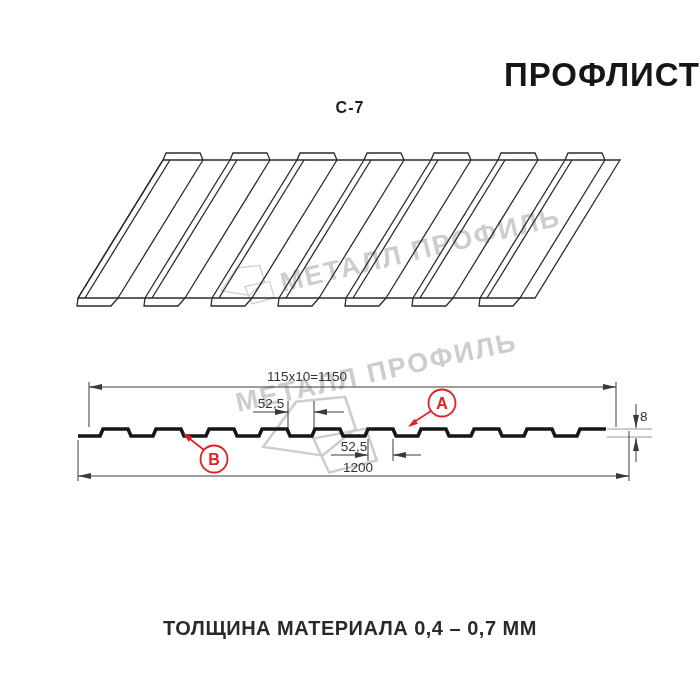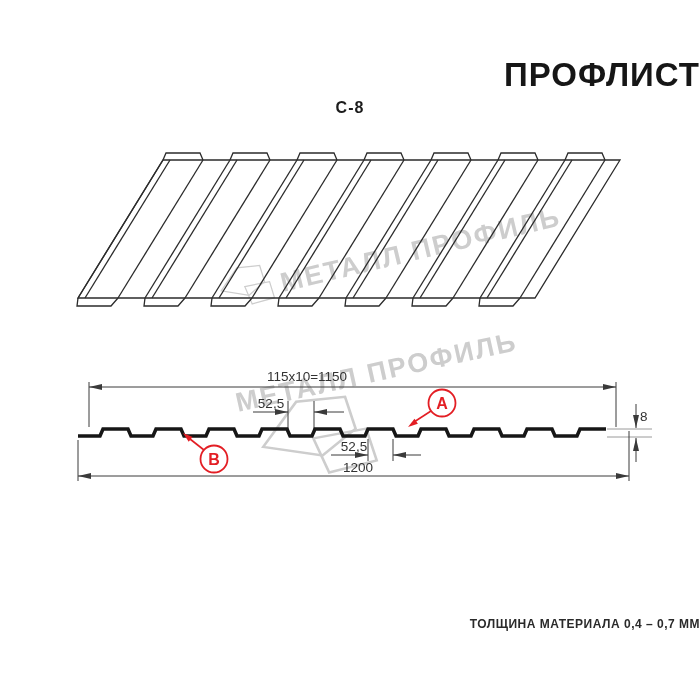--- a/index.html
+++ b/index.html
@@ -9,22 +9,22 @@
   }
   .title{
     position:absolute;left:0;top:56px;width:700px;text-align:right;
     font-size:33px;font-weight:bold;letter-spacing:1px;color:#161616;
   }
   .subtitle{
     position:absolute;left:0;top:99px;width:700px;text-align:center;
     font-size:16px;font-weight:bold;letter-spacing:1px;color:#1c1c1c;
   }
   .footer{
-    position:absolute;left:0;top:617px;width:700px;text-align:right;
-    font-size:12px;font-weight:bold;letter-spacing:0.5px;color:#2a2a2a;
+    position:absolute;left:0;top:617px;width:700px;text-align:center;
+    font-size:20px;font-weight:bold;letter-spacing:0.5px;color:#2a2a2a;
   }
   svg{position:absolute;left:0;top:0;}
   .sheetline{stroke:#2b2b2b;stroke-width:1.3;fill:none;}
   .bump{stroke:#2b2b2b;stroke-width:1.3;fill:#ffffff;}
   .wmtext{fill:#cdcdcd;font-size:27px;font-weight:bold;letter-spacing:2px;}
   .wmshape{stroke:#cdcdcd;stroke-width:2;fill:none;}
   .dim{stroke:#3a3a3a;stroke-width:1;fill:none;}
   .dimtext{fill:#333333;font-size:13.5px;}
   .profile{stroke:#161616;stroke-width:3.5;fill:none;stroke-linejoin:miter;}
   .thin{stroke:#9a9a9a;stroke-width:1;}
@@ -32,21 +32,21 @@
   .redfill{fill:#e31e24;}
   .callout-circle{fill:#ffffff;stroke:#e31e24;stroke-width:1.8;}
   .callout-letter{fill:#e31e24;font-size:16px;font-weight:bold;text-anchor:middle;}
 </style>
 </head>
 <body>
 
 <div class="canvas">
 
   <div class="title">ПРОФЛИСТ</div>
-  <div class="subtitle">С-8</div>
+  <div class="subtitle">С-7</div>
 
   <svg width="700" height="700" viewBox="0 0 700 700">
     <defs>
       <marker id="arE" markerWidth="13" markerHeight="8" refX="13" refY="4" orient="auto">
         <path d="M0,1 L13,4 L0,7 z" fill="#3a3a3a"></path>
       </marker>
       <marker id="arS" markerWidth="13" markerHeight="8" refX="0" refY="4" orient="auto">
         <path d="M13,1 L0,4 L13,7 z" fill="#3a3a3a"></path>
       </marker>
     </defs>

